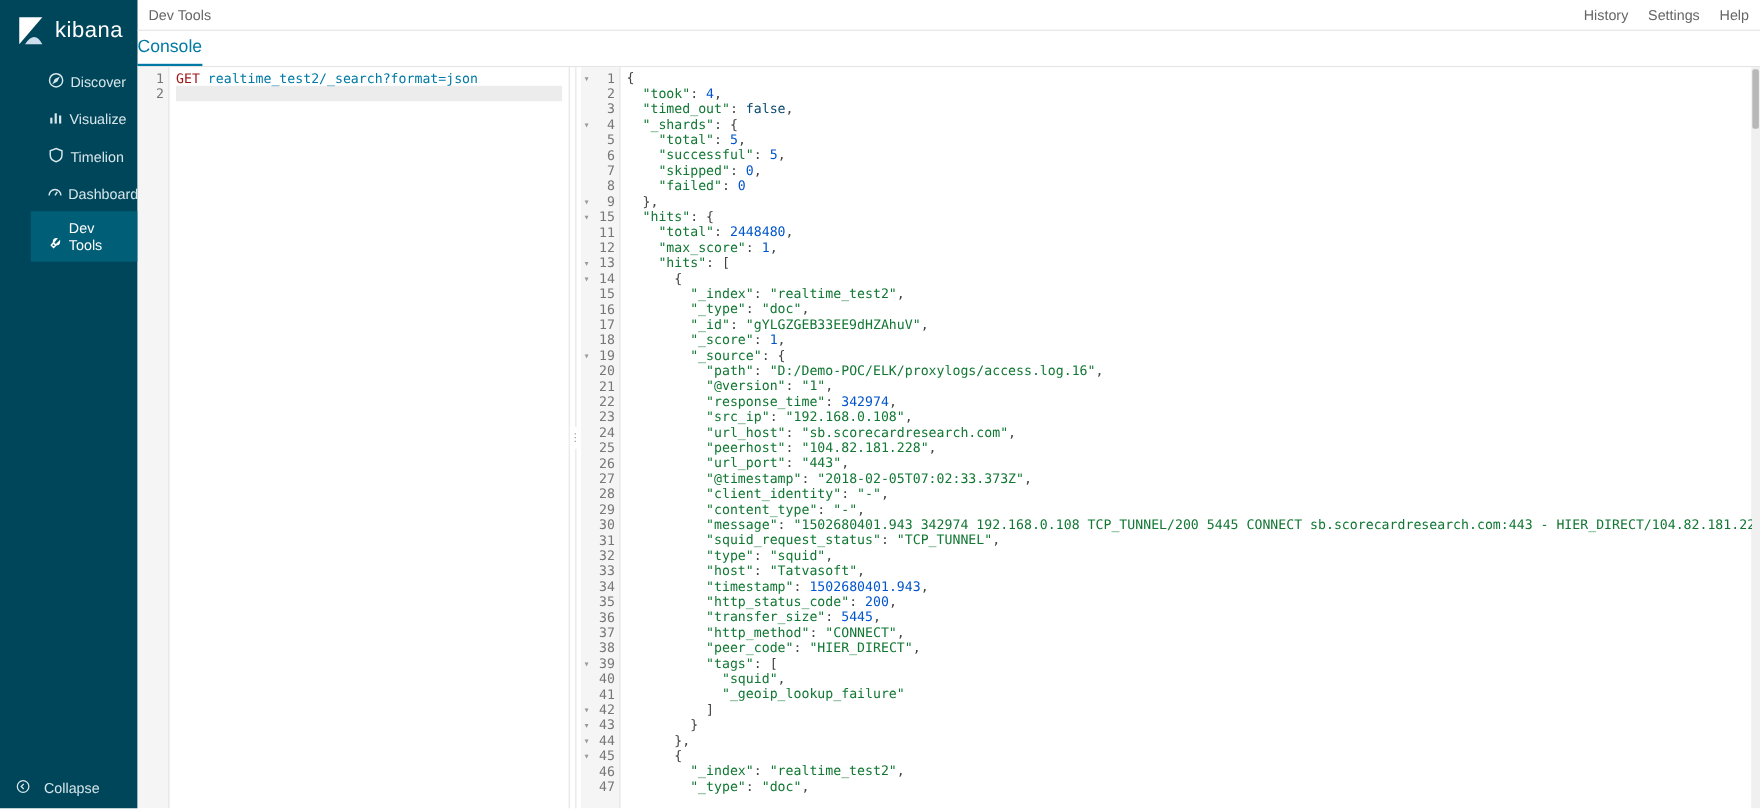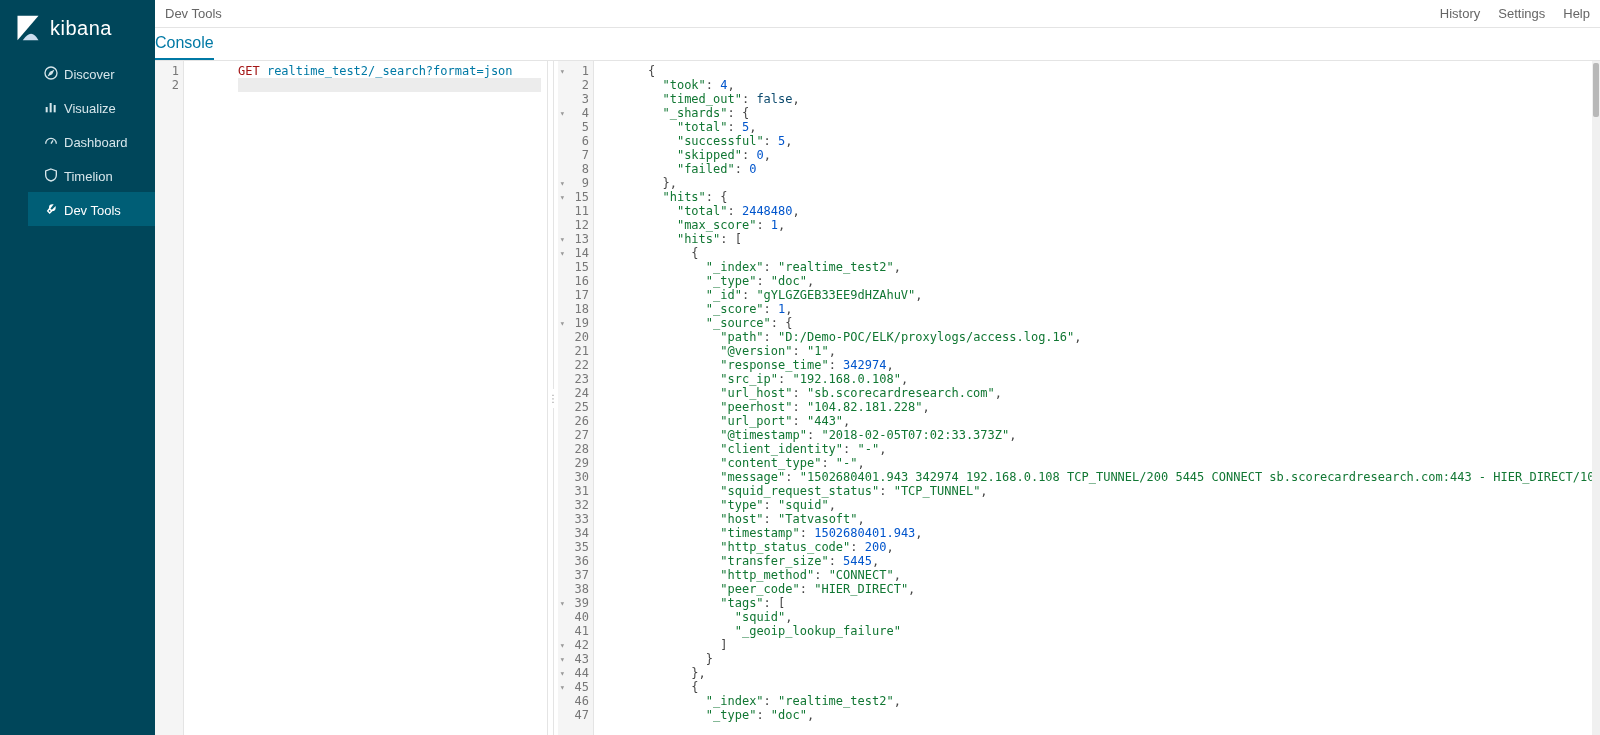--- a/index.html
+++ b/index.html
@@ -7,21 +7,21 @@
     font-family: "Helvetica Neue", Arial, sans-serif;
     font-size: 13px;
     color: #2d2d2d;
     background: #fff;
     overflow: hidden;
     width: 1600px;
     height: 735px;
   }
   .app { display: flex; height: 100%; }
   .sidebar {
-    width: 155px;
+    width: 125px;
     background: #00465a;
     color: #fff;
     display: flex;
     flex-direction: column;
     flex-shrink: 0;
   }
   .logo {
     display: flex;
     align-items: center;
     padding: 14px 8px 14px 14px;
@@ -101,21 +101,20 @@
   .right-panel .gutter { width:36px; }
   .code {
     flex:1;
     font-family: "SFMono-Regular", Consolas, Menlo, monospace;
     font-size: 12px;
     line-height: 14px;
     padding: 3px 6px 0 6px;
     white-space:pre;
     overflow:auto;
     min-width:0;
-    margin-left:48px;
   }
   .code .method { color:#a31515; }
   .code .path { color:#0079a5; }
   .code .key { color:#117733; }
   .code .str { color:#117733; }
   .code .num { color:#0055cc; }
   .code .bool { color:#0c4a6e; }
   .code .punc { color:#444; }
   .left-line2 {
     background:#ececec; display:block; min-height:14px;
@@ -171,43 +170,50 @@
               <rect x="4" y="12" width="3" height="8"></rect>
               <rect x="10" y="6" width="3" height="14"></rect>
               <rect x="16" y="9" width="3" height="11"></rect>
             </svg>
           </span>
         <span>Visualize</span>
       </div>
       <div class="nav-item">
         <span class="nav-icon">
             <svg viewBox="0 0 24 24" stroke="#d6e6eb" fill="none" stroke-width="2">
+              <path d="M12 3 L20 6 V12 C20 17 16 20 12 21 C8 20 4 17 4 12 V6 Z"></path>
+            </svg>
+          </span>
+        <span>Timelion</span>
+      </div>
+      <div class="nav-item">
+        <span class="nav-icon">
+            <svg viewBox="0 0 24 24" stroke="#d6e6eb" fill="none" stroke-width="2">
               <path d="M4 16 a8 8 0 0 1 16 0"></path>
               <line x1="12" y1="16" x2="15" y2="11"></line>
             </svg>
           </span>
         <span>Dashboard</span>
       </div>
-      <div class="nav-item">
-        <span class="nav-icon">
-            <svg viewBox="0 0 24 24" stroke="#d6e6eb" fill="none" stroke-width="2">
-              <path d="M12 3 L20 6 V12 C20 17 16 20 12 21 C8 20 4 17 4 12 V6 Z"></path>
-            </svg>
-          </span>
-        <span>Timelion</span>
-      </div>
       <div class="nav-item active">
         <span class="nav-icon">
             <svg viewBox="0 0 24 24" stroke="#fff" fill="none" stroke-width="2">
               <path d="M14 6 a4 4 0 1 0 4 4 L10 18 l-3-3 Z"></path>
             </svg>
           </span>
         <span>Dev Tools</span>
       </div>
     </nav>
+    <div class="collapse-item">
+      <span class="nav-icon"><svg viewBox="0 0 24 24" width="14" height="14" stroke="#d6e6eb" fill="none" stroke-width="2">
+            <circle cx="12" cy="12" r="9"></circle>
+            <path d="M13 8l-4 4 4 4"></path>
+          </svg></span>
+      <span>Collapse</span>
+    </div>
   </aside>
 
   <main class="main">
     <div class="topbar">
       <div class="breadcrumb">Dev Tools</div>
       <div class="top-links">
         <span>History</span>
         <span>Settings</span>
         <span>Help</span>
       </div>

